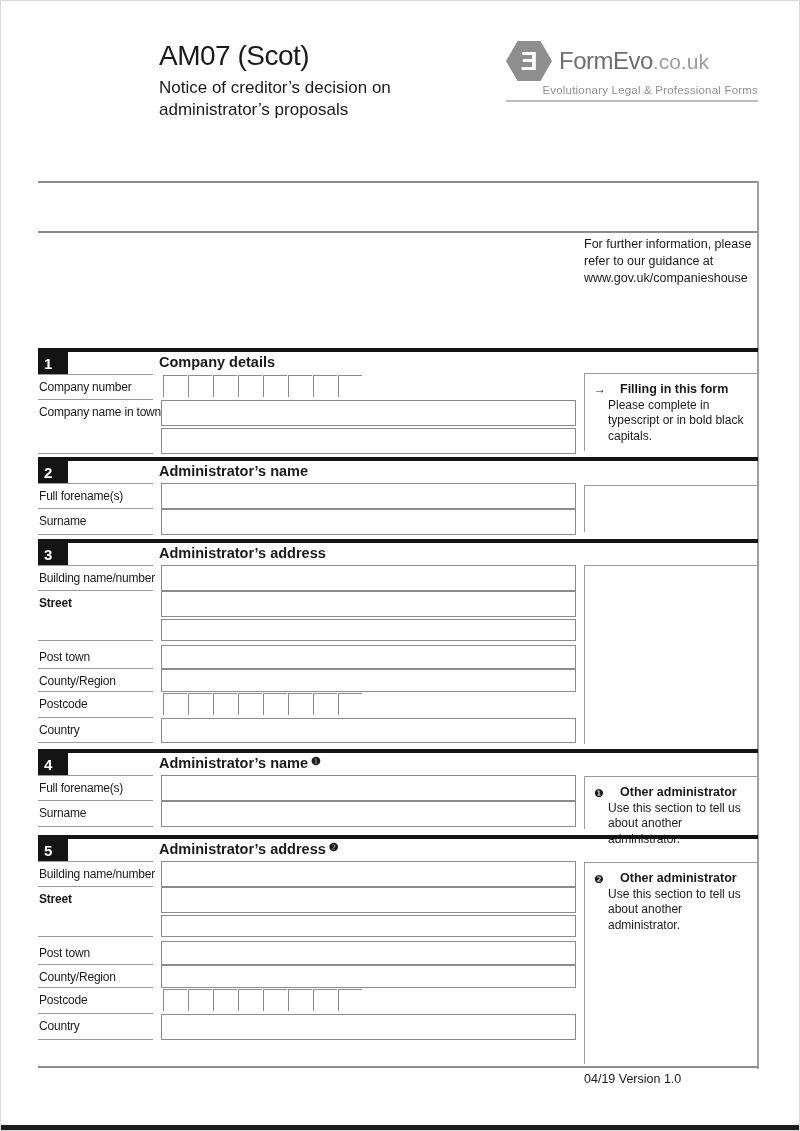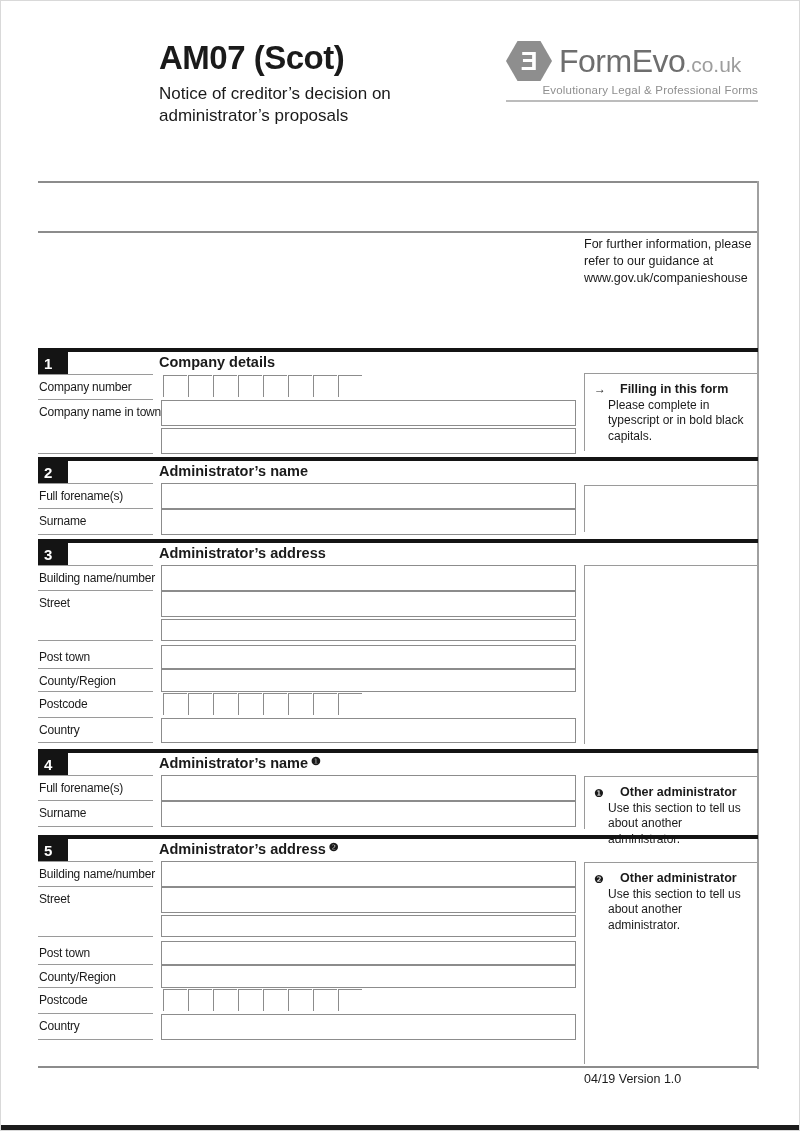--- a/index.html
+++ b/index.html
@@ -4,30 +4,30 @@
 <style>
   html,body{margin:0;padding:0;background:#fff;}
   .page{
     position:relative;width:798px;height:1129px;background:#fff;
     font-family:"Liberation Sans", sans-serif;color:#1a1a1a;
     border:1px solid #d9d9d9;overflow:hidden;
   }
   
   .law-ref{position:absolute;left:37px;top:44px;width:114px;font-size:10.5px;line-height:1.3;}
   .title-block{position:absolute;left:158px;top:40px;width:330px;}
-  .form-code{font-size:33px;letter-spacing:-0.5px;line-height:1.05;font-weight:700;}
+  .form-code{font-size:28px;letter-spacing:-0.5px;line-height:1.05;font-weight:400;}
   .form-subtitle{font-size:17px;line-height:1.3;margin-top:7px;width:290px;font-weight:500;}
   .logo{position:absolute;left:505px;top:40px;width:252px;}
   .logo-top{display:flex;align-items:center;}
   .logo-hex{width:46px;height:40px;background:#8e8e8e;flex:0 0 auto;
     clip-path:polygon(25% 0,75% 0,100% 50%,75% 100%,25% 100%,0 50%);
     display:flex;align-items:center;justify-content:center;}
   .logo-hex span{color:#fff;font-weight:bold;font-size:25px;line-height:1;}
   .logo-word{margin-left:7px;white-space:nowrap;}
-  .logo-brand{font-size:32px;color:#6e6e6e;letter-spacing:-0.5px;}
+  .logo-brand{font-size:24px;color:#6e6e6e;letter-spacing:-0.5px;}
   .logo-tld{font-size:21px;color:#9d9d9d;}
   .logo-tagline{margin-top:3px;text-align:right;font-size:11.5px;color:#8f8f8f;letter-spacing:0.2px;}
   .logo-underline{margin-top:4px;height:2px;background:#bcbcbc;}
   .hr{position:absolute;left:37px;width:720px;height:2px;background:#8c8c8c;}
   .hr1{top:180px;} .hr2{top:230px;}
   .guidance{position:absolute;left:583px;top:235px;width:168px;font-size:12.5px;line-height:1.35;}
   .right-edge{position:absolute;left:756px;top:180px;width:2px;height:888px;background:#a0a0a0;}
   .bottom-hr{position:absolute;left:37px;top:1065px;width:720px;height:2px;background:#8c8c8c;}
   .version{position:absolute;left:583px;top:1071px;font-size:12.5px;}
   .page-bottom-edge{position:absolute;left:0;top:1124px;width:798px;height:5px;background:#1c1c1c;}
@@ -44,21 +44,21 @@
   .row{display:flex;}
   .flabel{width:115px;box-sizing:border-box;font-size:12px;letter-spacing:-0.2px;white-space:nowrap;
     padding:5px 0 0 1px;border-bottom:1.5px solid #9a9a9a;}
   .row:first-child .flabel{border-top:1.5px solid #9a9a9a;}
   .finput{margin-left:8px;width:415px;}
   .tbox{box-sizing:border-box;border:1.5px solid #8c8c8c;background:#fff;height:26px;}
   .tbox + .tbox{margin-top:2px;}
   .h26{height:26px;} .h50{height:50px;} .h54{height:54px;} .h24{height:24px;} .h23{height:23px;} .h25{height:25px;}
   .row.h24 .tbox{height:24px;} .row.h23 .tbox{height:23px;} .row.h25 .tbox{height:25px;}
   .tbox.l26{height:26px;} .tbox.l22{height:22px;}
-  .spacer-after{margin-bottom:4px;}
+  .spacer-after{margin-bottom:4px;font-weight:bold;}
   .cells{display:flex;margin-left:10px;padding-top:1px;}
   .cell{width:24px;height:22px;box-sizing:border-box;border-top:1.5px solid #8c8c8c;
     border-left:1.5px solid #8c8c8c;margin-right:1px;}
   .pad3{height:3px;} .pad4{height:4px;} .pad6{height:6px;} .pad8{height:8px;}
   
   .note{position:absolute;left:546px;width:173px;box-sizing:border-box;
     border-top:1.5px solid #9a9a9a;border-left:1.5px solid #9a9a9a;
     padding:7px 6px 0 9px;font-size:12px;line-height:1.32;}
   .note-line{display:flex;}
   .note-glyph{flex:0 0 14px;font-size:12px;padding-top:0.5px;}

